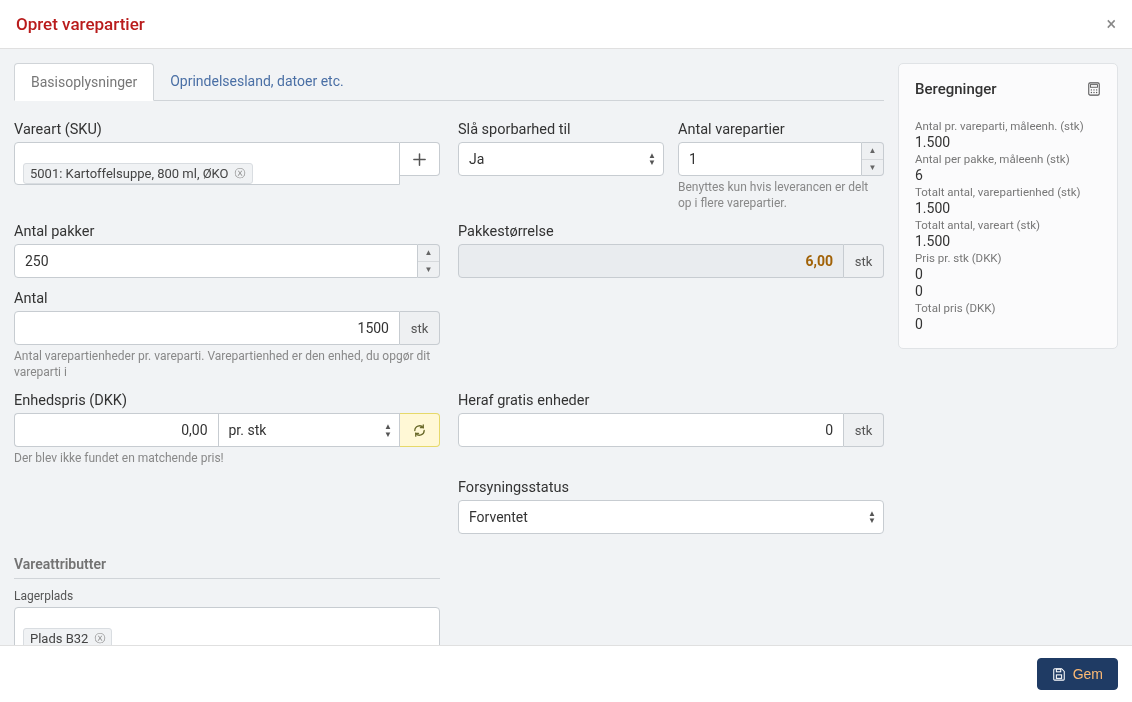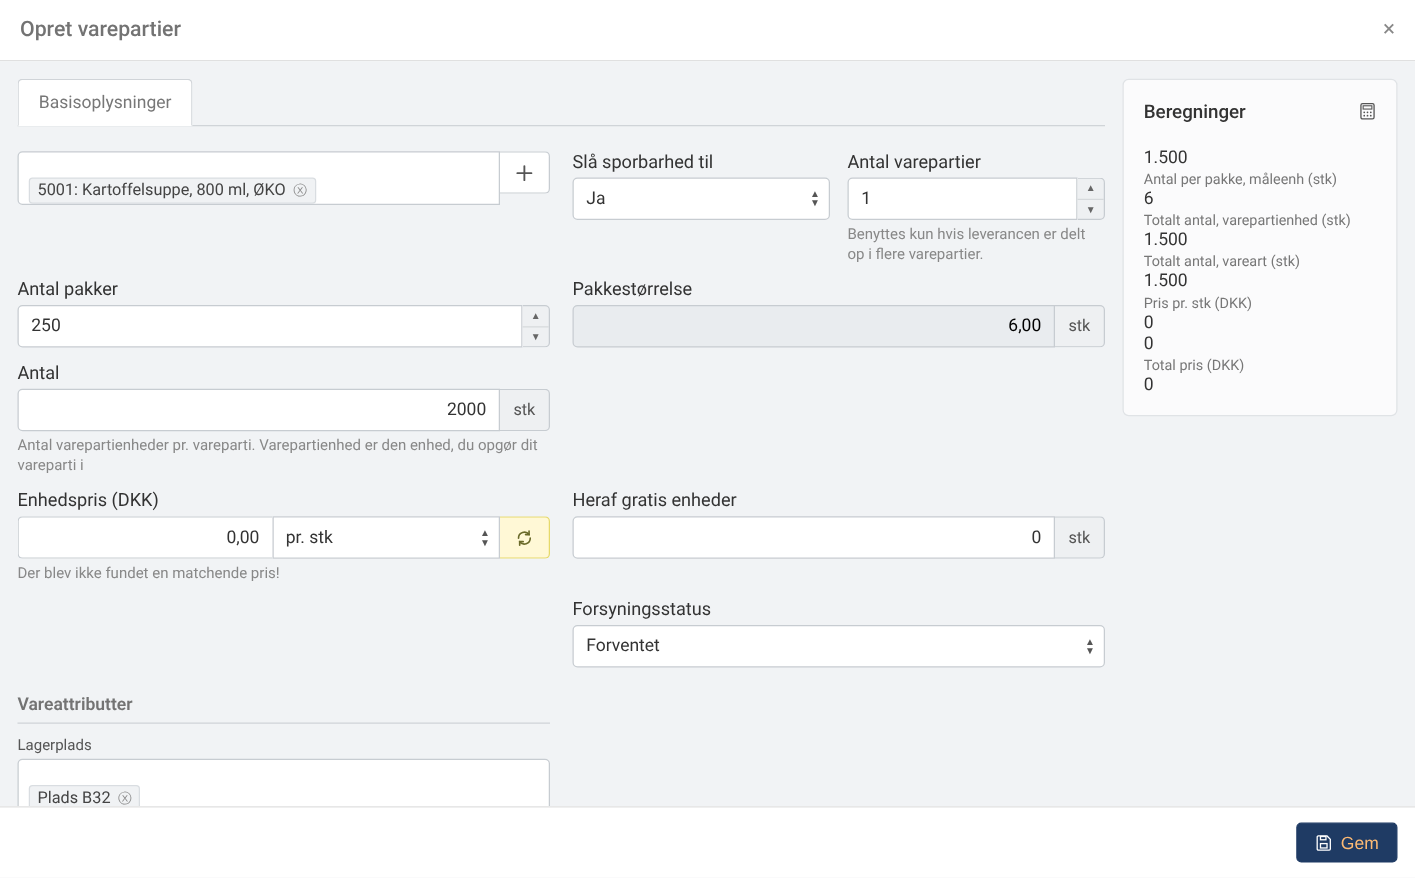--- a/index.html
+++ b/index.html
@@ -14,21 +14,21 @@
     display: flex;
     flex-direction: column;
   }
   .header {
     display: flex;
     justify-content: space-between;
     align-items: center;
     padding: 14px 16px;
     border-bottom: 1px solid #e0e0e0;
   }
-  .header h1 { font-size: 17px; font-weight: 500; color: #737373; }
+  .header h1 { font-size: 17px; font-weight: 500; color: #b91c1c; }
   .close-x { font-size: 18px; color: #888; cursor: pointer; line-height:1; }
   .body {
     flex: 1;
     background: #f1f3f5;
     padding: 14px 14px 0 14px;
     display: flex;
     gap: 14px;
     overflow: hidden;
   }
   .form-area { flex: 1; }
@@ -81,21 +81,21 @@
   .input, .select {
     flex: 1;
     height: 34px;
     border: 1px solid #c7ccd1;
     border-radius: 4px;
     background: #fff;
     padding: 0 10px;
     font-size: 14px;
     color: #333;
   }
-  .input.readonly { background: #e9ecef; color:#000000; }
+  .input.readonly { background: #e9ecef; color:#a16207;font-weight:bold; }
   .input.num { text-align: right; font-variant-numeric: tabular-nums; }
   .input-group .input, .input-group .select {
     border-radius: 4px 0 0 4px;
   }
   .input-group .input ~ .addon,
   .input-group .select ~ .addon {
     border-left: none;
   }
   .input-group.pair .left {
     border-radius: 4px 0 0 4px;
@@ -193,25 +193,27 @@
   <h1>Opret varepartier</h1>
   <span class="close-x">×</span>
 </div>
 
 <div class="body">
 
   <div class="form-area">
 
     <div class="tabs">
       <div class="tab active">Basisoplysninger</div>
+      <div class="tab">Oprindelsesland, datoer etc.</div>
     </div>
 
     <div class="form-grid">
 
       <div class="field">
+        <span class="lbl">Vareart (SKU)</span>
         <div class="input-group">
           <div class="chip-input">
             <span class="chip">
               <span>5001: Kartoffelsuppe, 800 ml, ØKO</span>
               <span class="xx">ⓧ</span>
             </span>
           </div>
           <div class="btn-square">
             <svg class="icon-btn-svg" viewBox="0 0 16 16">
                 <path d="M8 2v12M2 8h12" stroke="#555" stroke-width="1.6" fill="none" stroke-linecap="round"></path>
@@ -256,21 +258,21 @@
         <span class="lbl">Pakkestørrelse</span>
         <div class="input-group">
           <div class="input readonly num" style="line-height:32px;">6,00</div>
           <div class="addon">stk</div>
         </div>
       </div>
 
       <div class="field">
         <span class="lbl">Antal</span>
         <div class="input-group">
-          <div class="input num" style="line-height:32px;">2000</div>
+          <div class="input num" style="line-height:32px;">1500</div>
           <div class="addon">stk</div>
         </div>
         <div class="help">Antal varepartienheder pr. vareparti. Varepartienhed er den enhed, du opgør dit vareparti i</div>
       </div>
       <div></div>
 
       <div class="field">
         <span class="lbl">Enhedspris (DKK)</span>
         <div class="input-group pair">
           <div class="input num left" style="line-height:32px; width:45%;">0,00</div>
@@ -331,20 +333,21 @@
           <rect x="4" y="3" width="8" height="3" stroke="#555" stroke-width="1" fill="none"></rect>
           <circle cx="5" cy="9" r="0.8" fill="#555"></circle>
           <circle cx="8" cy="9" r="0.8" fill="#555"></circle>
           <circle cx="11" cy="9" r="0.8" fill="#555"></circle>
           <circle cx="5" cy="12" r="0.8" fill="#555"></circle>
           <circle cx="8" cy="12" r="0.8" fill="#555"></circle>
           <circle cx="11" cy="12" r="0.8" fill="#555"></circle>
         </svg>
     </div>
     <div class="calc-list" id="calc-list">
+        <div class="calc-lbl">Antal pr. vareparti, måleenh. (stk)</div>
         <div class="calc-val">1.500</div>
         <div class="calc-lbl">Antal per pakke, måleenh (stk)</div>
         <div class="calc-val">6</div>
         <div class="calc-lbl">Totalt antal, varepartienhed (stk)</div>
         <div class="calc-val">1.500</div>
         <div class="calc-lbl">Totalt antal, vareart (stk)</div>
         <div class="calc-val">1.500</div>
         <div class="calc-lbl">Pris pr. stk (DKK)</div>
         <div class="calc-val">0</div>
         <div class="calc-val">0</div>

